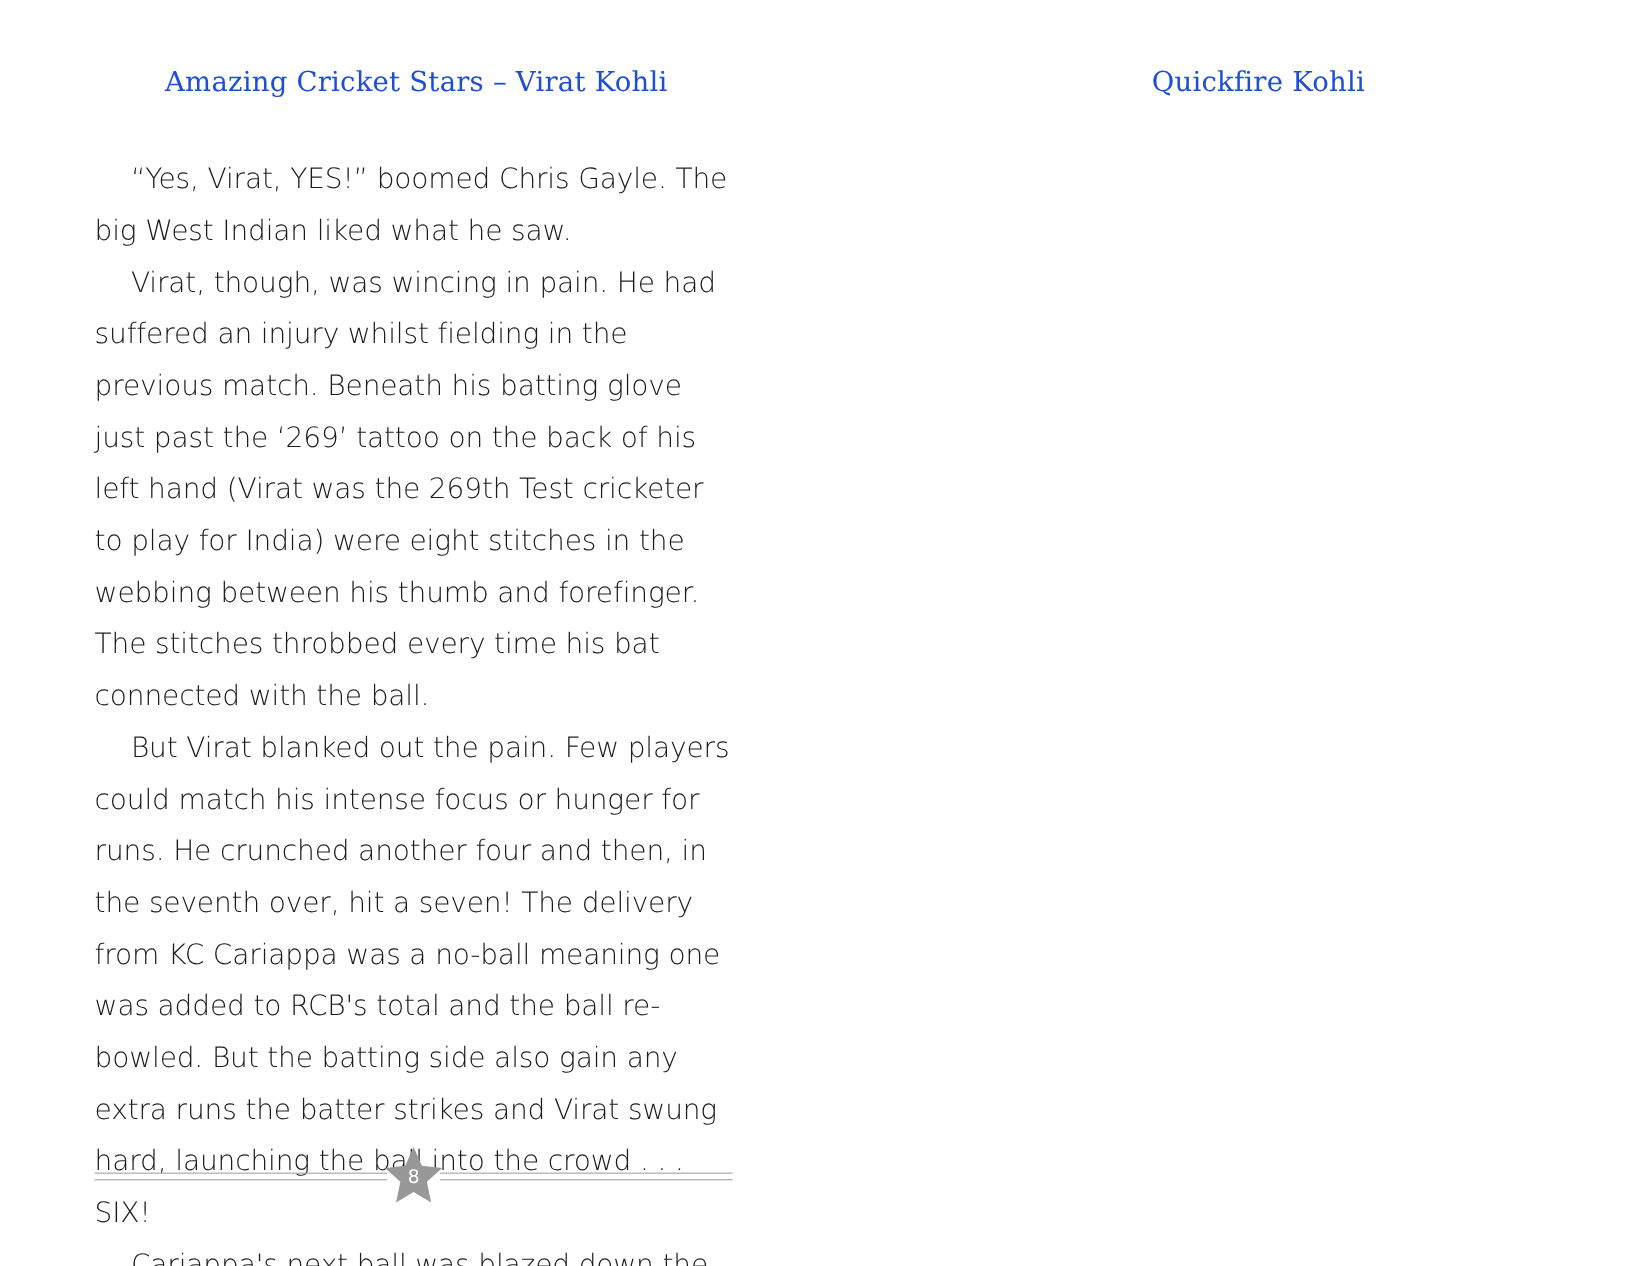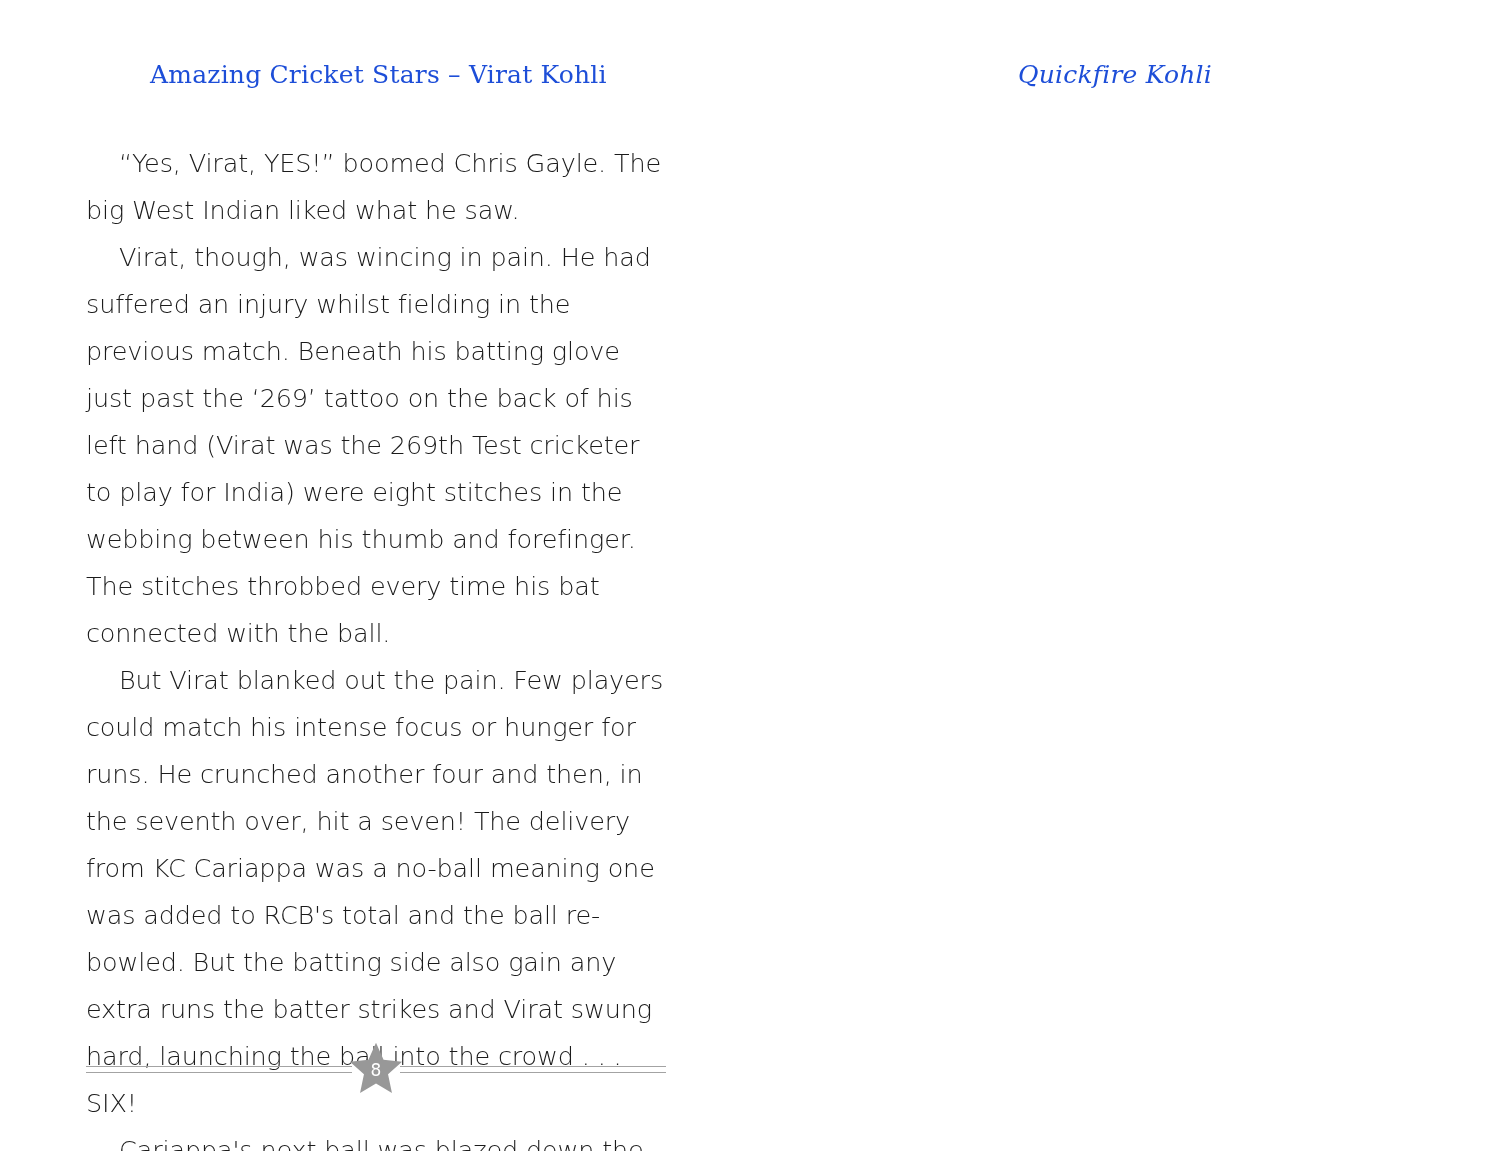--- a/index.html
+++ b/index.html
@@ -34,21 +34,21 @@
   .running-head {
     position: absolute;
     top: 60px;
     font-family: "DejaVu Serif", "Liberation Serif", serif;
     font-size: 25px;
     letter-spacing: 0.2px;
     color: #1d4ed8;
     white-space: nowrap;
   }
   .page-left .running-head { left: 150px; }
-  .page-right .running-head { left: 268px; font-style: italic; }
+  .page-right .running-head { left: 297px; }
 
   
   .column {
     position: absolute;
     top: 140px;
     width: 580px;
     font-size: 25.5px;
     line-height: 47px;
     color: #1b1b1b;
     letter-spacing: -0.15px;

